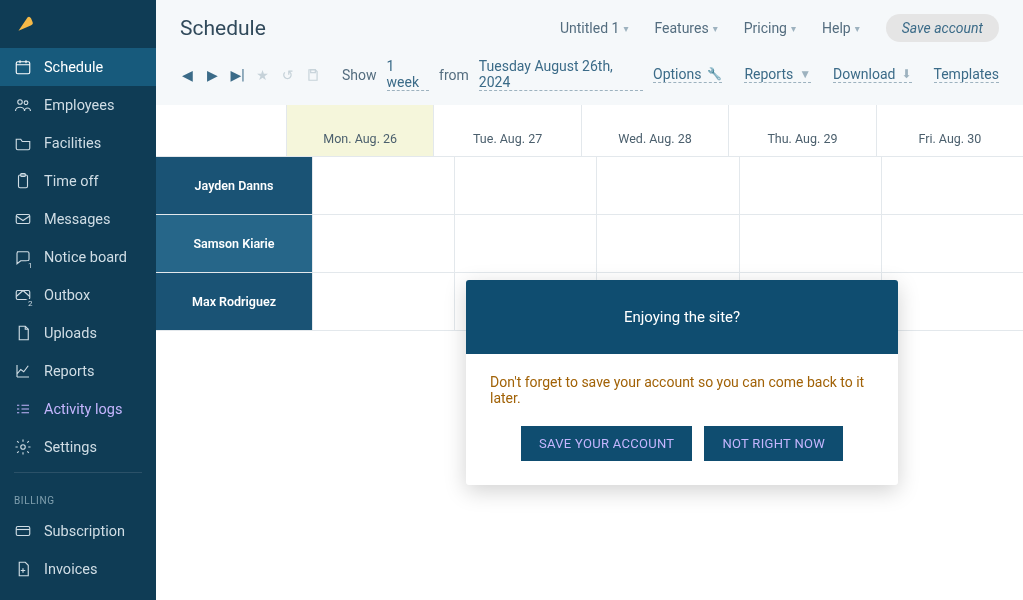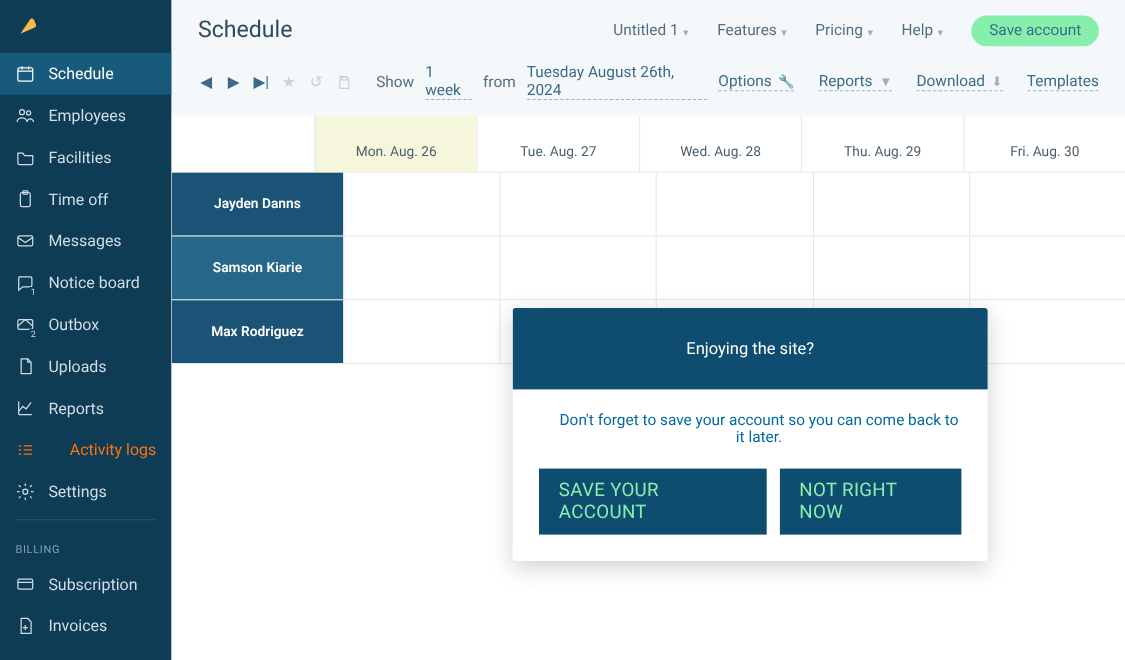--- a/index.html
+++ b/index.html
@@ -34,21 +34,21 @@
   gap: 12px;
   color: #d0dde5;
   cursor: pointer;
   font-size: 14.5px;
   position: relative;
 }
 .nav-item.active {
   background: #175a7c;
   color: #fff;
 }
-.nav-item.disabled { color: #f97316; justify-content: space-between; }
+.nav-item.disabled { color: #c4b5fd; }
 .nav-icon {
   width: 18px;
   height: 18px;
   flex-shrink: 0;
   display: flex;
   align-items: center;
   justify-content: center;
 }
 .nav-icon svg { width: 18px; height: 18px; stroke: currentColor; fill: none; stroke-width: 1.5; }
 .badge {
@@ -90,32 +90,33 @@
 .page-title {
   font-size: 21px;
   font-weight: 400;
   color: #314a5b;
   flex: 1;
 }
 .top-link {
   color: #546d7f;
   cursor: pointer;
   display: flex;
-  align-items: flex-end;
+  align-items: center;
   gap: 4px;
   font-size: 14px;
 }
 .chev { font-size: 10px; color: #9db2bf; }
 .save-btn {
-  background: #86efac;
+  background: #e5e5e5;
   color: #3b6b88;
   border-radius: 18px;
   padding: 6px 16px;
   cursor: pointer;
   font-size: 14px;
+  font-style: italic;
 }
 
 
 .toolbar {
   display: flex;
   align-items: center;
   padding: 16px 24px 14px 24px;
   gap: 10px;
   color: #546d7f;
 }
@@ -200,36 +201,34 @@
 }
 .modal-header {
   background:#0f4d70;
   color:#fff;
   text-align:center;
   padding:28px;
   font-size:15px;
 }
 .modal-body {
   padding:20px 24px;
-  text-align:center;
-  color:#0369a1;
+  color:#a16207;
   font-size:14px;
-  margin-left:16px;
 }
 .modal-actions {
   display:flex;
   justify-content:center;
   gap:12px;
   padding:0 24px 24px;
 }
 .modal-btn {
   background:#0f4d70;
-  color:#86efac;
+  color:#c4b5fd;
   padding:10px 18px;
-  font-size:17px;
+  font-size:13px;
   cursor:pointer;
   letter-spacing:.3px;
 }
 </style>
 </head>
 <body>
 
 <div class="sidebar">
   <div class="logo">
     <svg viewBox="0 0 24 24">

